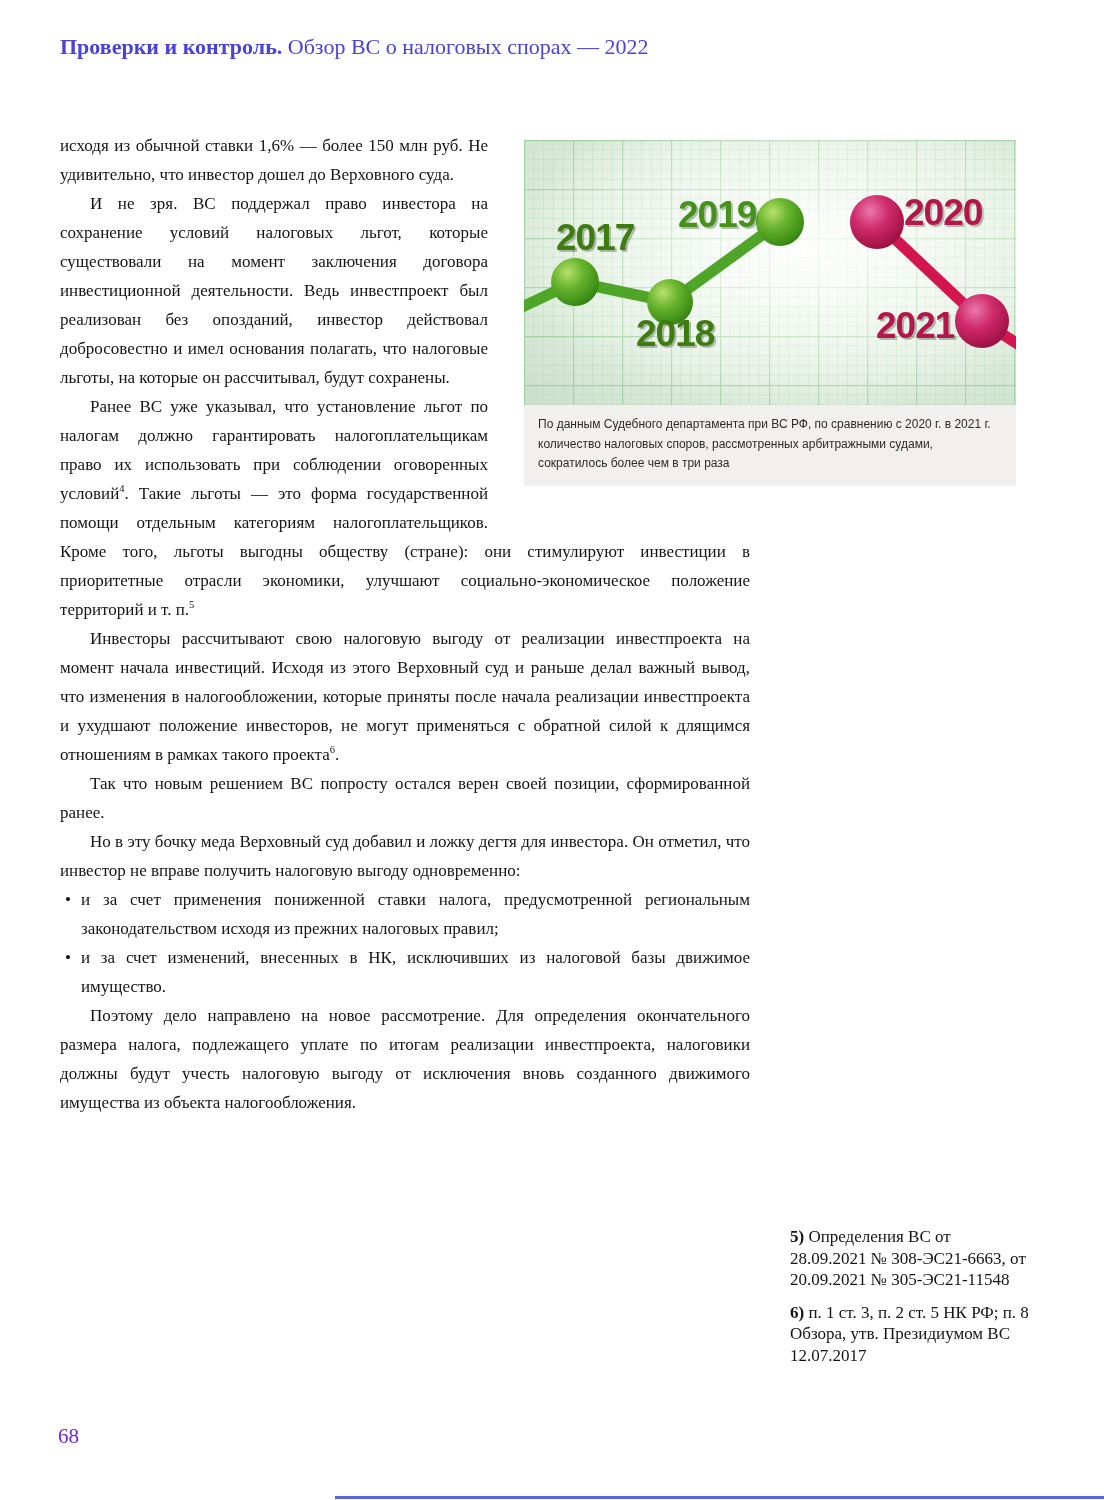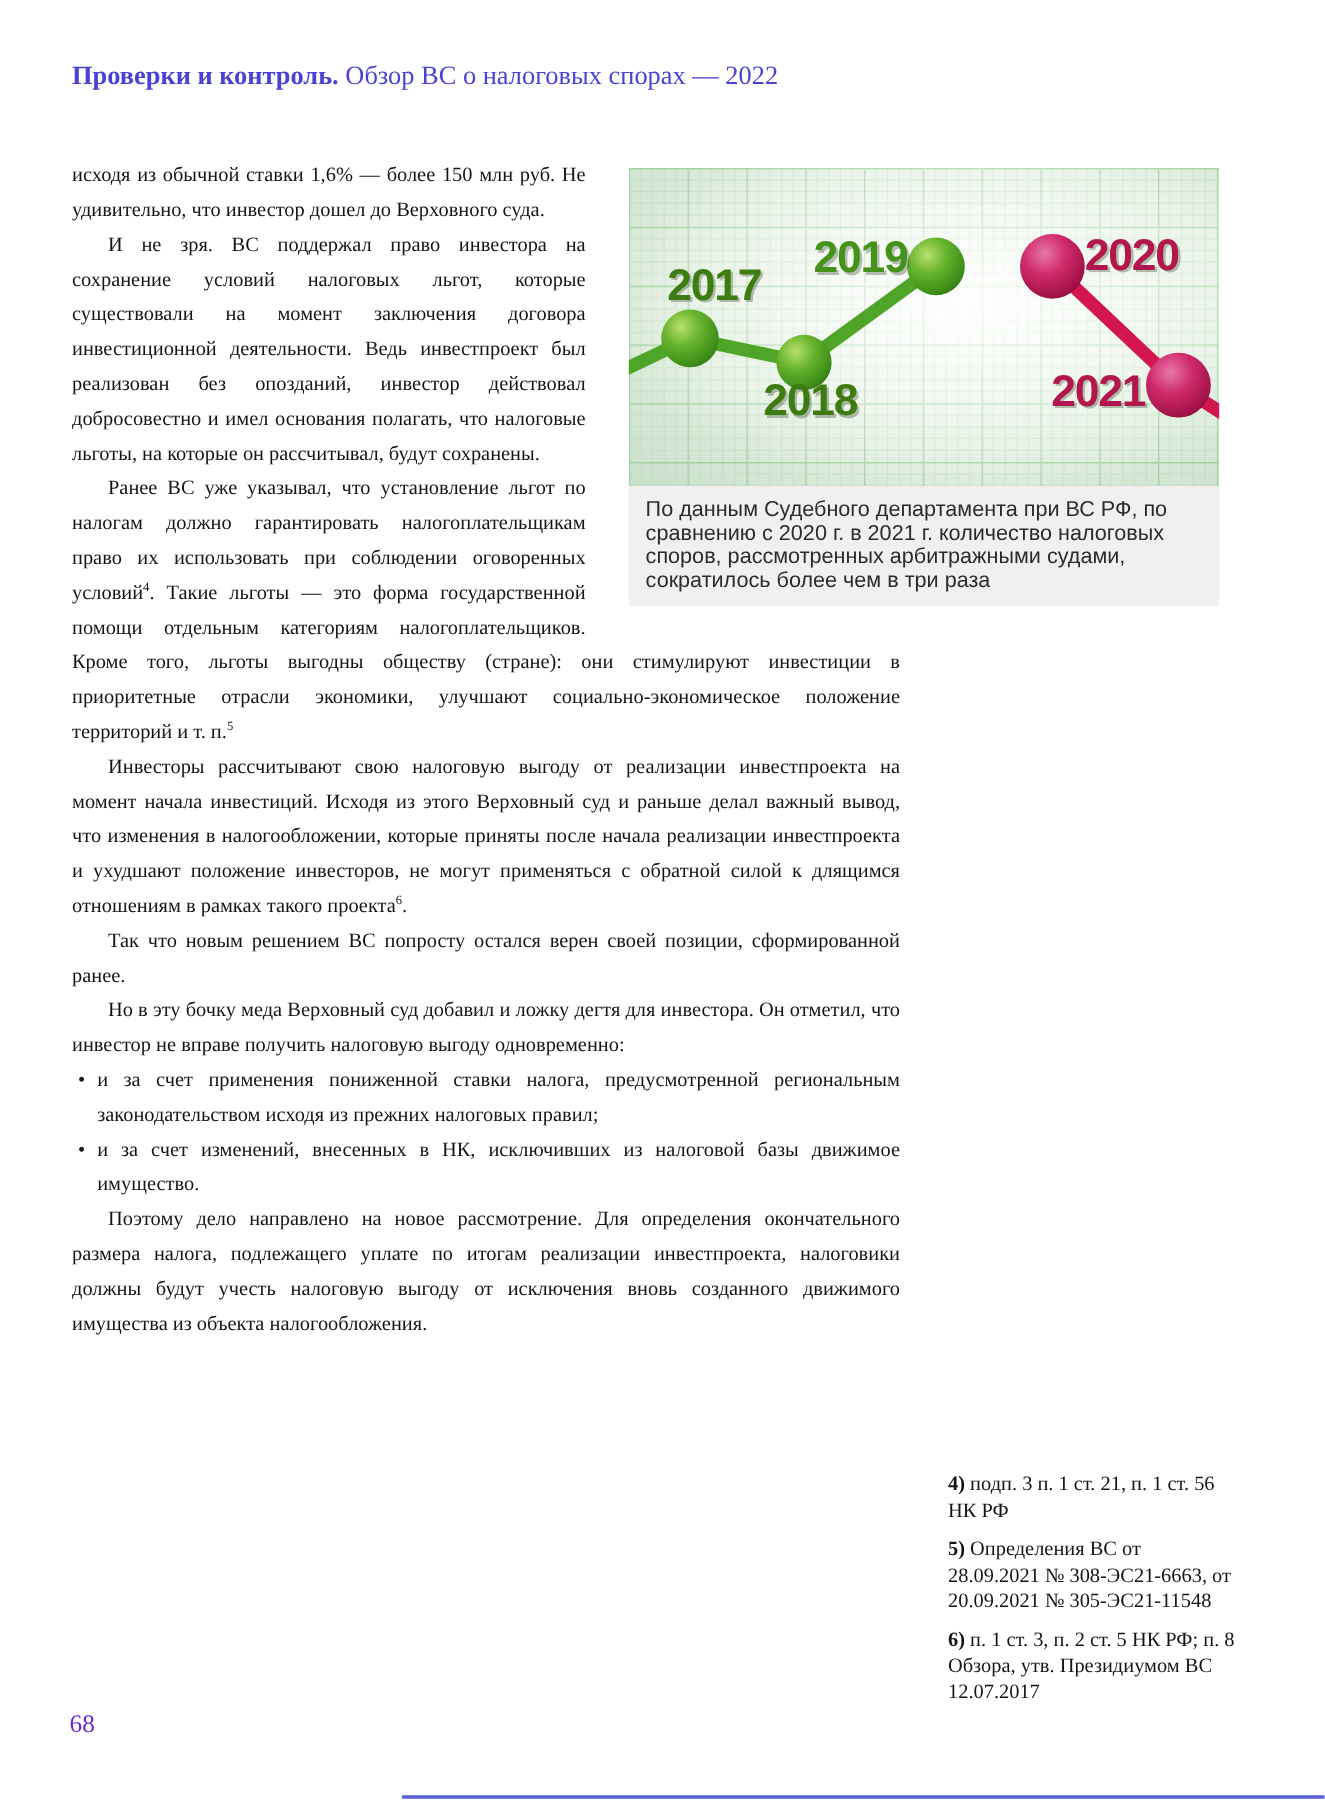--- a/index.html
+++ b/index.html
@@ -3,21 +3,21 @@
 <meta charset="utf-8">
 <style>
   html,body { margin:0; padding:0; background:#ffffff; }
   .page {
     position:relative; width:1104px; height:1500px; background:#ffffff;
     overflow:hidden; font-family:"Liberation Serif", serif;
   }
 
   
   .runhead {
-    position:absolute; left:60px; top:50px; width:900px;
+    position:absolute; left:60px; top:34px; width:900px;
     font:22px/26px "Liberation Serif", serif; color:#4a41d6;
   }
   .runhead .hb { font-weight:bold; }
 
   
   .content {
     position:absolute; left:60px; top:131px; width:690px;
     font-size:17px; line-height:29px; color:#141414;
     text-align:justify;
   }
@@ -29,21 +29,21 @@
   ul.bullets li::before { content:"\2022"; position:absolute; left:5px; }
   sup.fn { font-size:0.62em; line-height:0; vertical-align:super; }
 
   
   .figure { position:absolute; left:524px; top:140px; width:492px; }
   .figure svg { display:block; }
   .fig-caption {
     box-sizing:border-box; width:492px; min-height:77px;
     background:#f1f0ee; padding:10px 14px 12px;
     font-family:"Liberation Sans", sans-serif;
-    font-size:18px; line-height:19.5px; color:#2b2b2b; text-align:left;
+    font-size:12px; line-height:19.5px; color:#2b2b2b; text-align:left;
   }
   .yl { font-family:"Liberation Sans", sans-serif; font-weight:bold; font-size:37px; letter-spacing:-1px; }
   .yl-shadow { fill:rgba(30,50,20,0.30); }
   .yl-g1 { fill:#3e7c12; } .yl-g2 { fill:#45921b; } .yl-r { fill:#b2164d; }
 
   
   .footnotes {
     position:absolute; left:790px; top:1226px; width:240px;
     font:17px/21.5px "Liberation Serif", serif; color:#141414;
   }
@@ -155,20 +155,19 @@
       <li>и за счет применения пониженной ставки налога, предусмотренной региональным законодательством исходя из прежних налоговых правил;</li>
       <li>и за счет изменений, внесенных в НК, исключивших из налоговой базы движимое имущество.</li>
     </ul>
 
     <p class="indent">Поэтому дело направлено на новое рассмотрение. Для определения окончательного размера налога, подлежащего уплате по итогам реализации инвестпроекта, налоговики должны будут учесть налоговую выгоду от исключения вновь созданного движимого имущества из объекта налогообложения.</p>
 
 
   </div>
 
   <div class="footnotes">
-    <p class="footnote"><b>4)</b><span> подп. 3 п. 1 ст. 21, п. 1 ст. 56 НК РФ</span></p>
     <p class="footnote"><b>5)</b><span> Определения ВС от 28.09.2021 № 308-ЭС21-6663, от 20.09.2021 № 305-ЭС21-11548</span></p>
     <p class="footnote"><b>6)</b><span> п. 1 ст. 3, п. 2 ст. 5 НК РФ; п. 8 Обзора, утв. Президиумом ВС 12.07.2017</span></p>
   </div>
 
   <div class="pageno">68</div>
   <div class="bottom-rule"></div>
 </div>
 
 </body></html>

